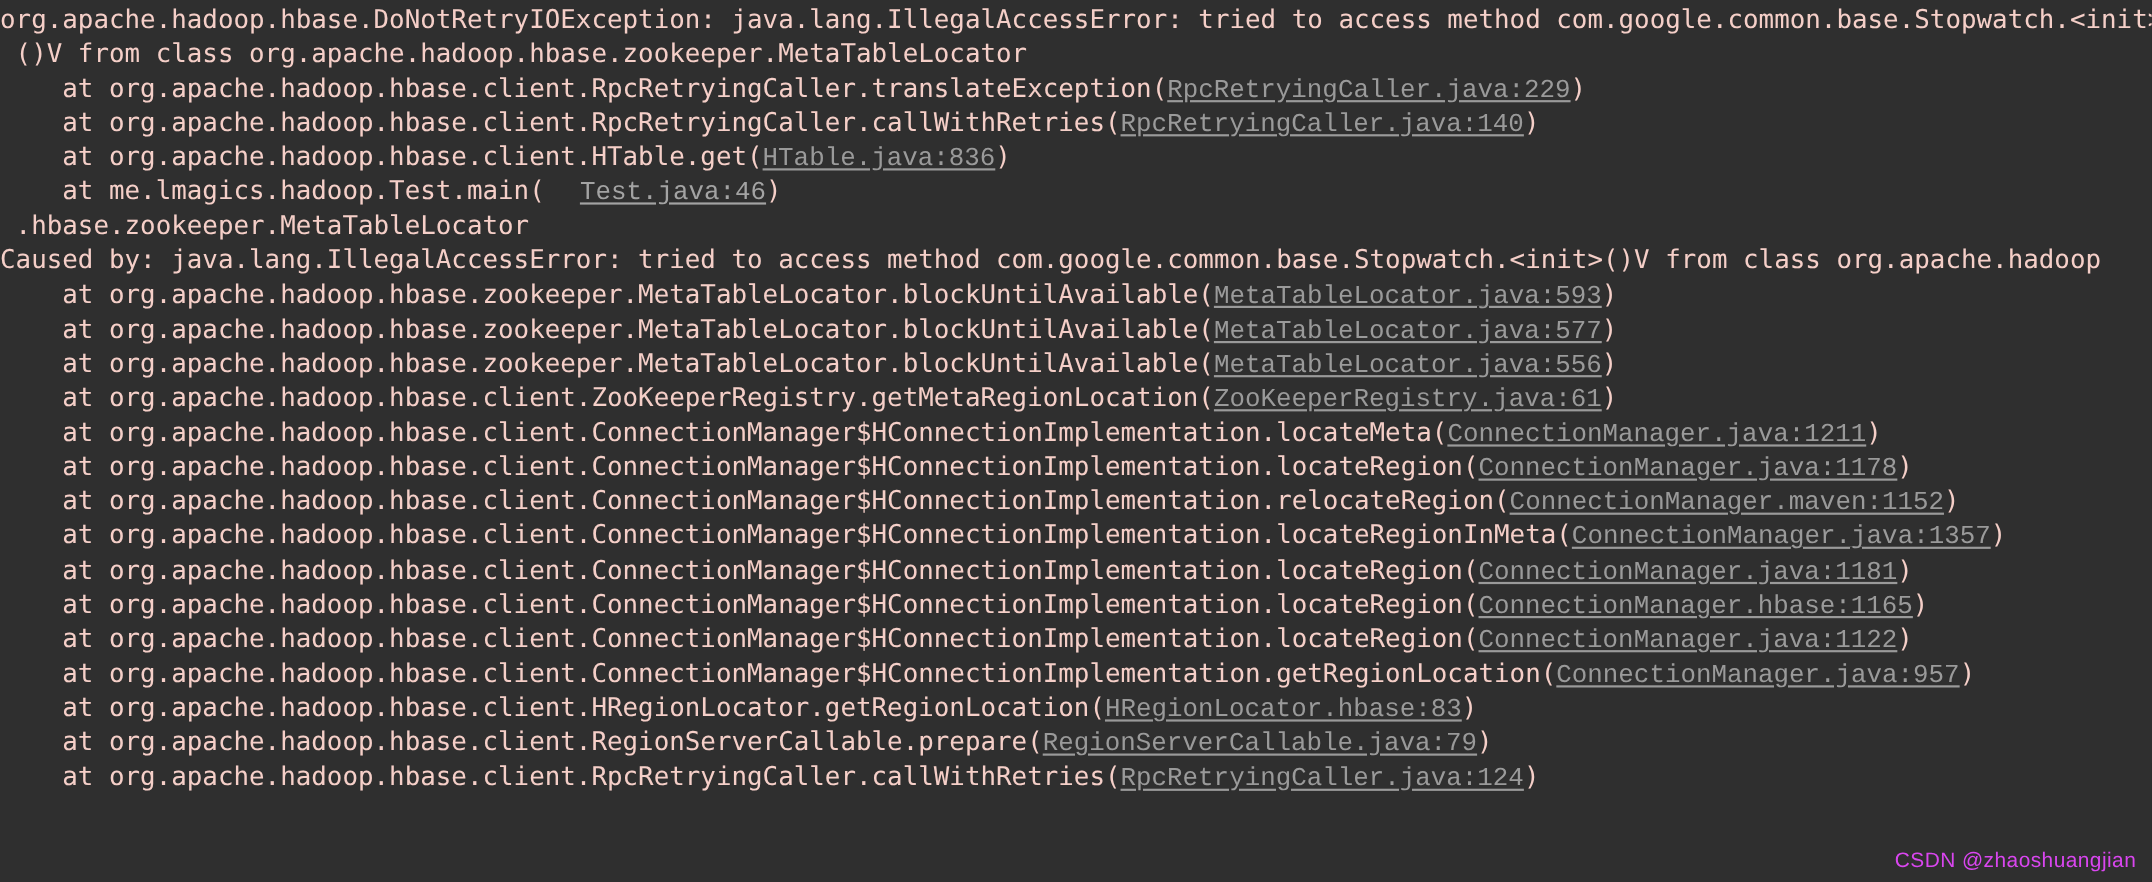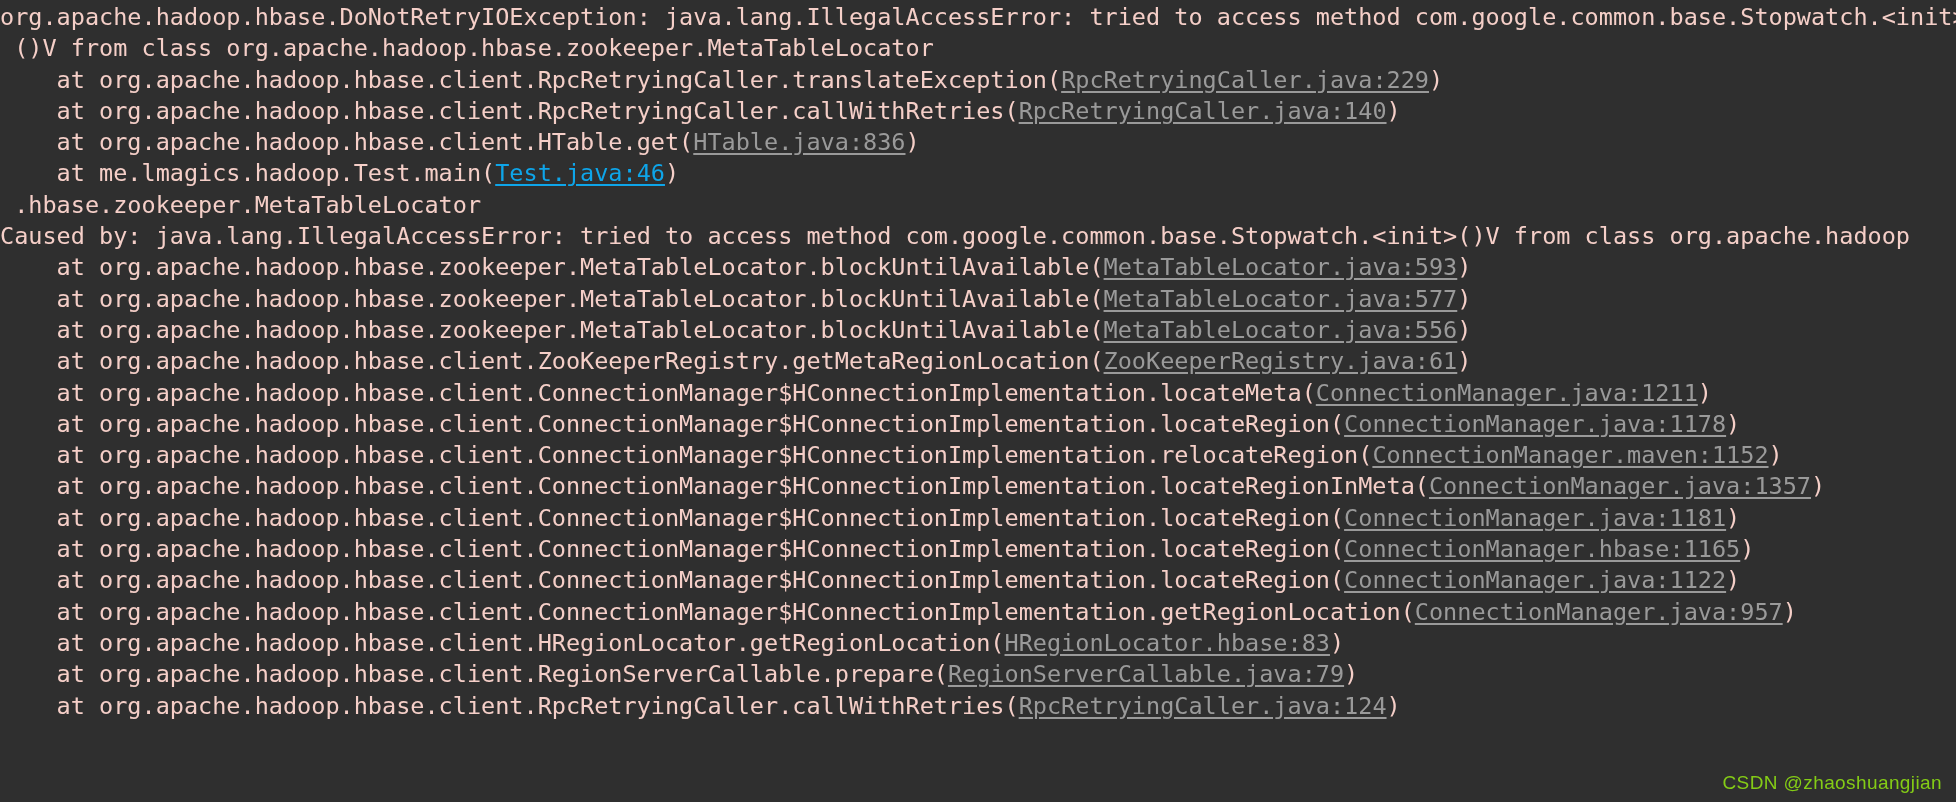--- a/index.html
+++ b/index.html
@@ -40,36 +40,38 @@
     letter-spacing: 0px;
     height: 31.3px;
     overflow: hidden;
   }
 
   .lnk {
     color: #9a9a9a;
     text-decoration: underline;
     text-underline-offset: 3px;
     cursor: pointer;
+    font-family: Liberation Mono, monospace;
   }
   .lnk.active {
-    color: #0ea5e9;
+    color: #a3a3a3;
     text-decoration: underline;
     text-underline-offset: 3px;
+    margin-left: 32px;
   }
 
   .paren {
     color: #f5cfc8;
   }
 
   #watermark {
     position: absolute;
     right: 14px;
     bottom: 8px;
-    color: #84cc16;
+    color: #d946ef;
     font-family: "Liberation Sans", sans-serif;
     font-size: 19px;
     letter-spacing: 0.4px;
     user-select: none;
   }
 </style>
 </head>
 <body>
 
 <div id="console">

